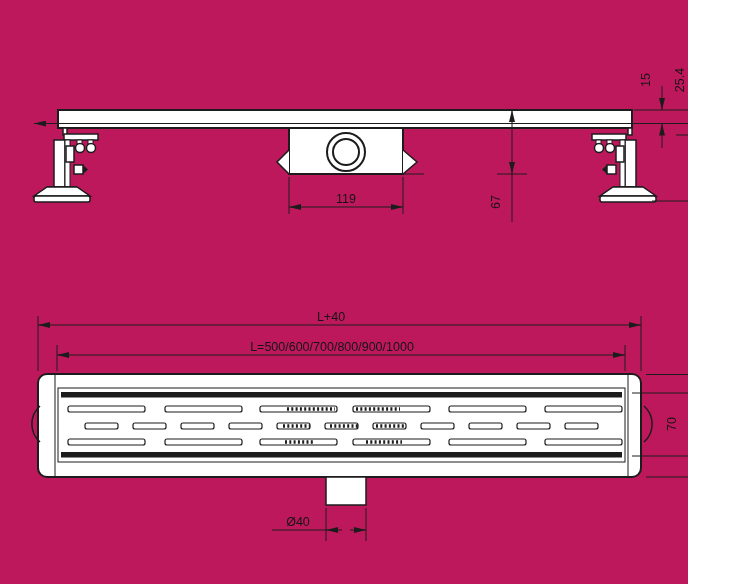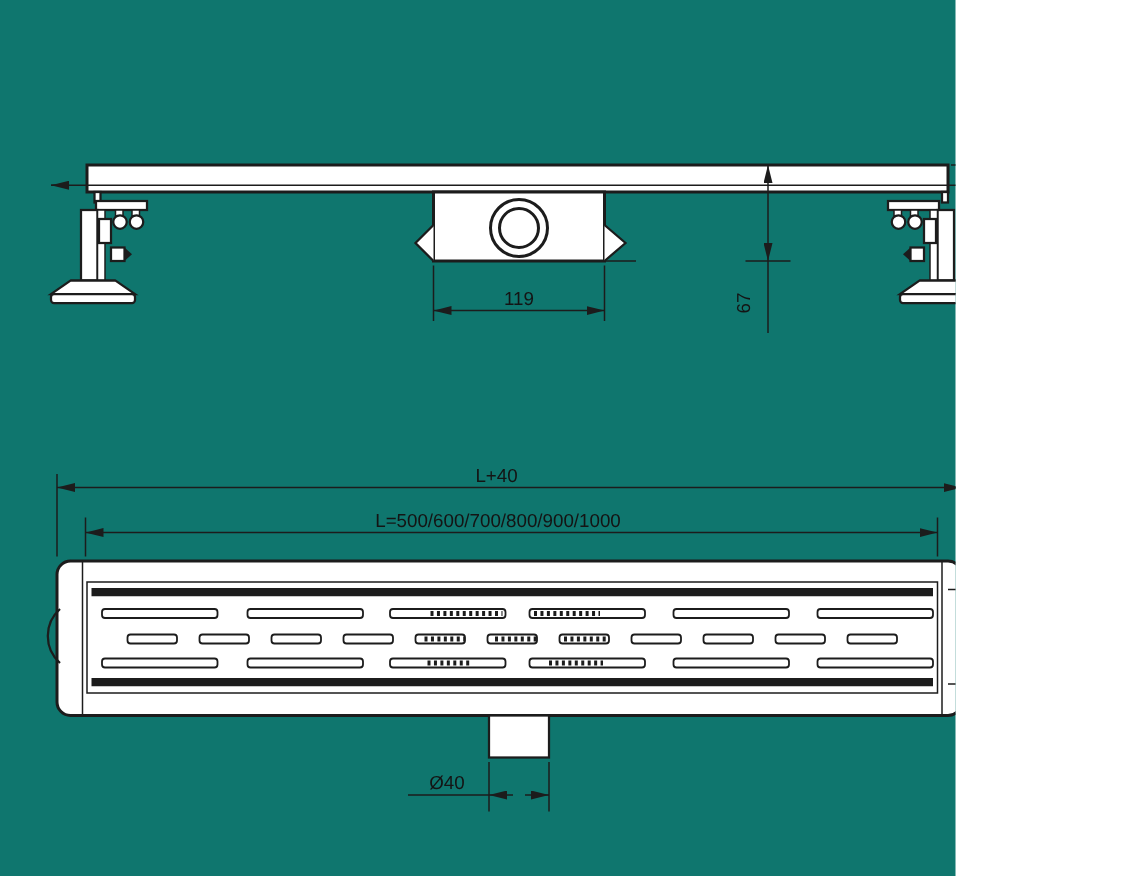--- a/index.html
+++ b/index.html
@@ -1,16 +1,16 @@
 <!DOCTYPE html>
 <html><head>
 <meta charset="utf-8">
 <style>
   html,body{margin:0;padding:0;background:#ffffff;}
-  .canvas{position:relative;width:637px;height:584px;background:#0f766e;overflow:hidden;}
+  .canvas{position:relative;width:688px;height:584px;background:#be185d;overflow:hidden;}
   svg{display:block;}
   .ln{stroke:#1c1c1c;stroke-width:1;fill:none;}
   .ln2{stroke:#1c1c1c;stroke-width:2;fill:none;}
   .ln15{stroke:#1c1c1c;stroke-width:1.5;fill:none;}
   .wh{fill:#ffffff;}
   .blk{fill:#1c1c1c;stroke:none;}
   .dim{font-family:"Liberation Sans",sans-serif;font-size:12.5px;fill:#141414;}
 </style>
 </head>
 <body>

